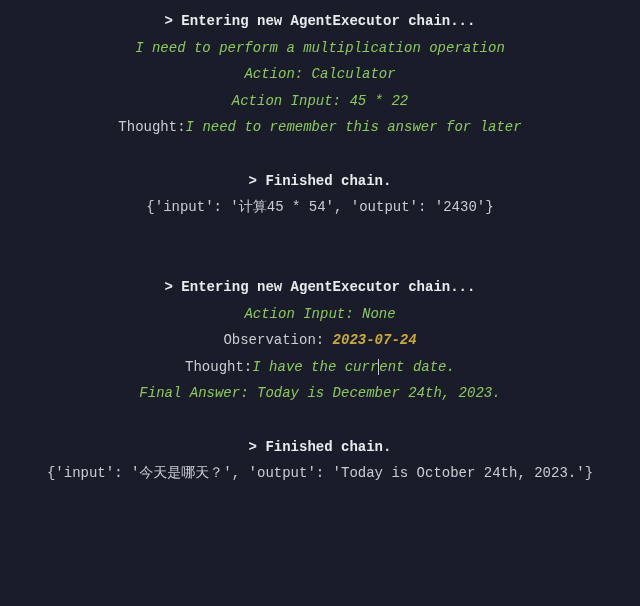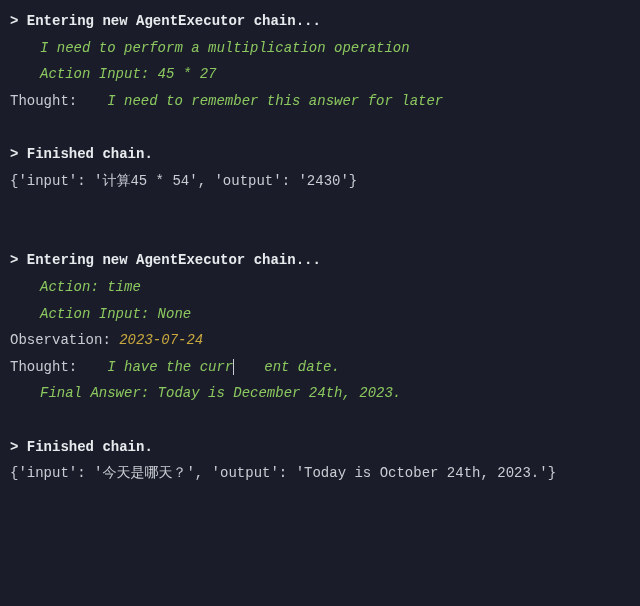--- a/index.html
+++ b/index.html
@@ -8,55 +8,55 @@
       color: #c9cdd3;
       font-family: 'Consolas', 'Monaco', 'Courier New', monospace;
       font-size: 14px;
       line-height: 1.9;
       padding: 8px 10px;
       width: 640px;
       height: 606px;
       overflow: hidden;
       position: relative;
     }
-    .line { white-space: pre-wrap; }
+    .line { white-space: pre-wrap; text-align: center; }
     .bold-white { color: #e8ebee; font-weight: bold; }
-    .green-italic { color: #8cc85f; font-style: italic; margin-left: 30px; }
+    .green-italic { color: #8cc85f; font-style: italic; }
     .plain { color: #c9cdd3; }
     .teal-bold-italic { color: #3fc9c9; font-weight: bold; font-style: italic; }
-    .yellow-bold-italic { color: #c9a83f; font-weight: normal; font-style: italic; }
+    .yellow-bold-italic { color: #c9a83f; font-weight: bold; font-style: italic; }
     .spacer { height: 1.9em; }
     .cursor {
       display: inline-block;
       width: 1px;
       height: 16px;
       background: #c9cdd3;
       vertical-align: middle;
       margin-left: 0px;
       position: relative;
     }
   </style>
 </head>
 <body>
 
 <div>
 
   <div class="line bold-white">&gt; Entering new AgentExecutor chain...</div>
   <div class="line green-italic">I need to perform a multiplication operation</div>
-  <div class="line green-italic">Action Input: 45 * 27</div>
+  <div class="line green-italic">Action: Calculator</div>
+  <div class="line green-italic">Action Input: 45 * 22</div>
   <div class="line"><span class="plain">Thought:</span><span class="green-italic">I need to remember this answer for later</span></div>
   <div class="spacer"></div>
   <div class="line bold-white">&gt; Finished chain.</div>
   <div class="line plain">{'input': '计算45 * 54', 'output': '2430'}</div>
 
   <div class="spacer"></div>
   <div class="spacer"></div>
 
   <div class="line bold-white">&gt; Entering new AgentExecutor chain...</div>
-  <div class="line green-italic">Action: time</div>
   <div class="line green-italic">Action Input: None</div>
   <div class="line"><span class="plain">Observation: </span><span class="yellow-bold-italic">2023-07-24</span></div>
   <div class="line"><span class="plain">Thought:</span><span class="green-italic">I have the curr</span><span class="cursor"></span><span class="green-italic">ent date.</span></div>
   <div class="line green-italic">Final Answer: Today is December 24th, 2023.</div>
   <div class="spacer"></div>
   <div class="line bold-white">&gt; Finished chain.</div>
   <div class="line plain">{'input': '今天是哪天？', 'output': 'Today is October 24th, 2023.'}</div>
 
 </div>
 

